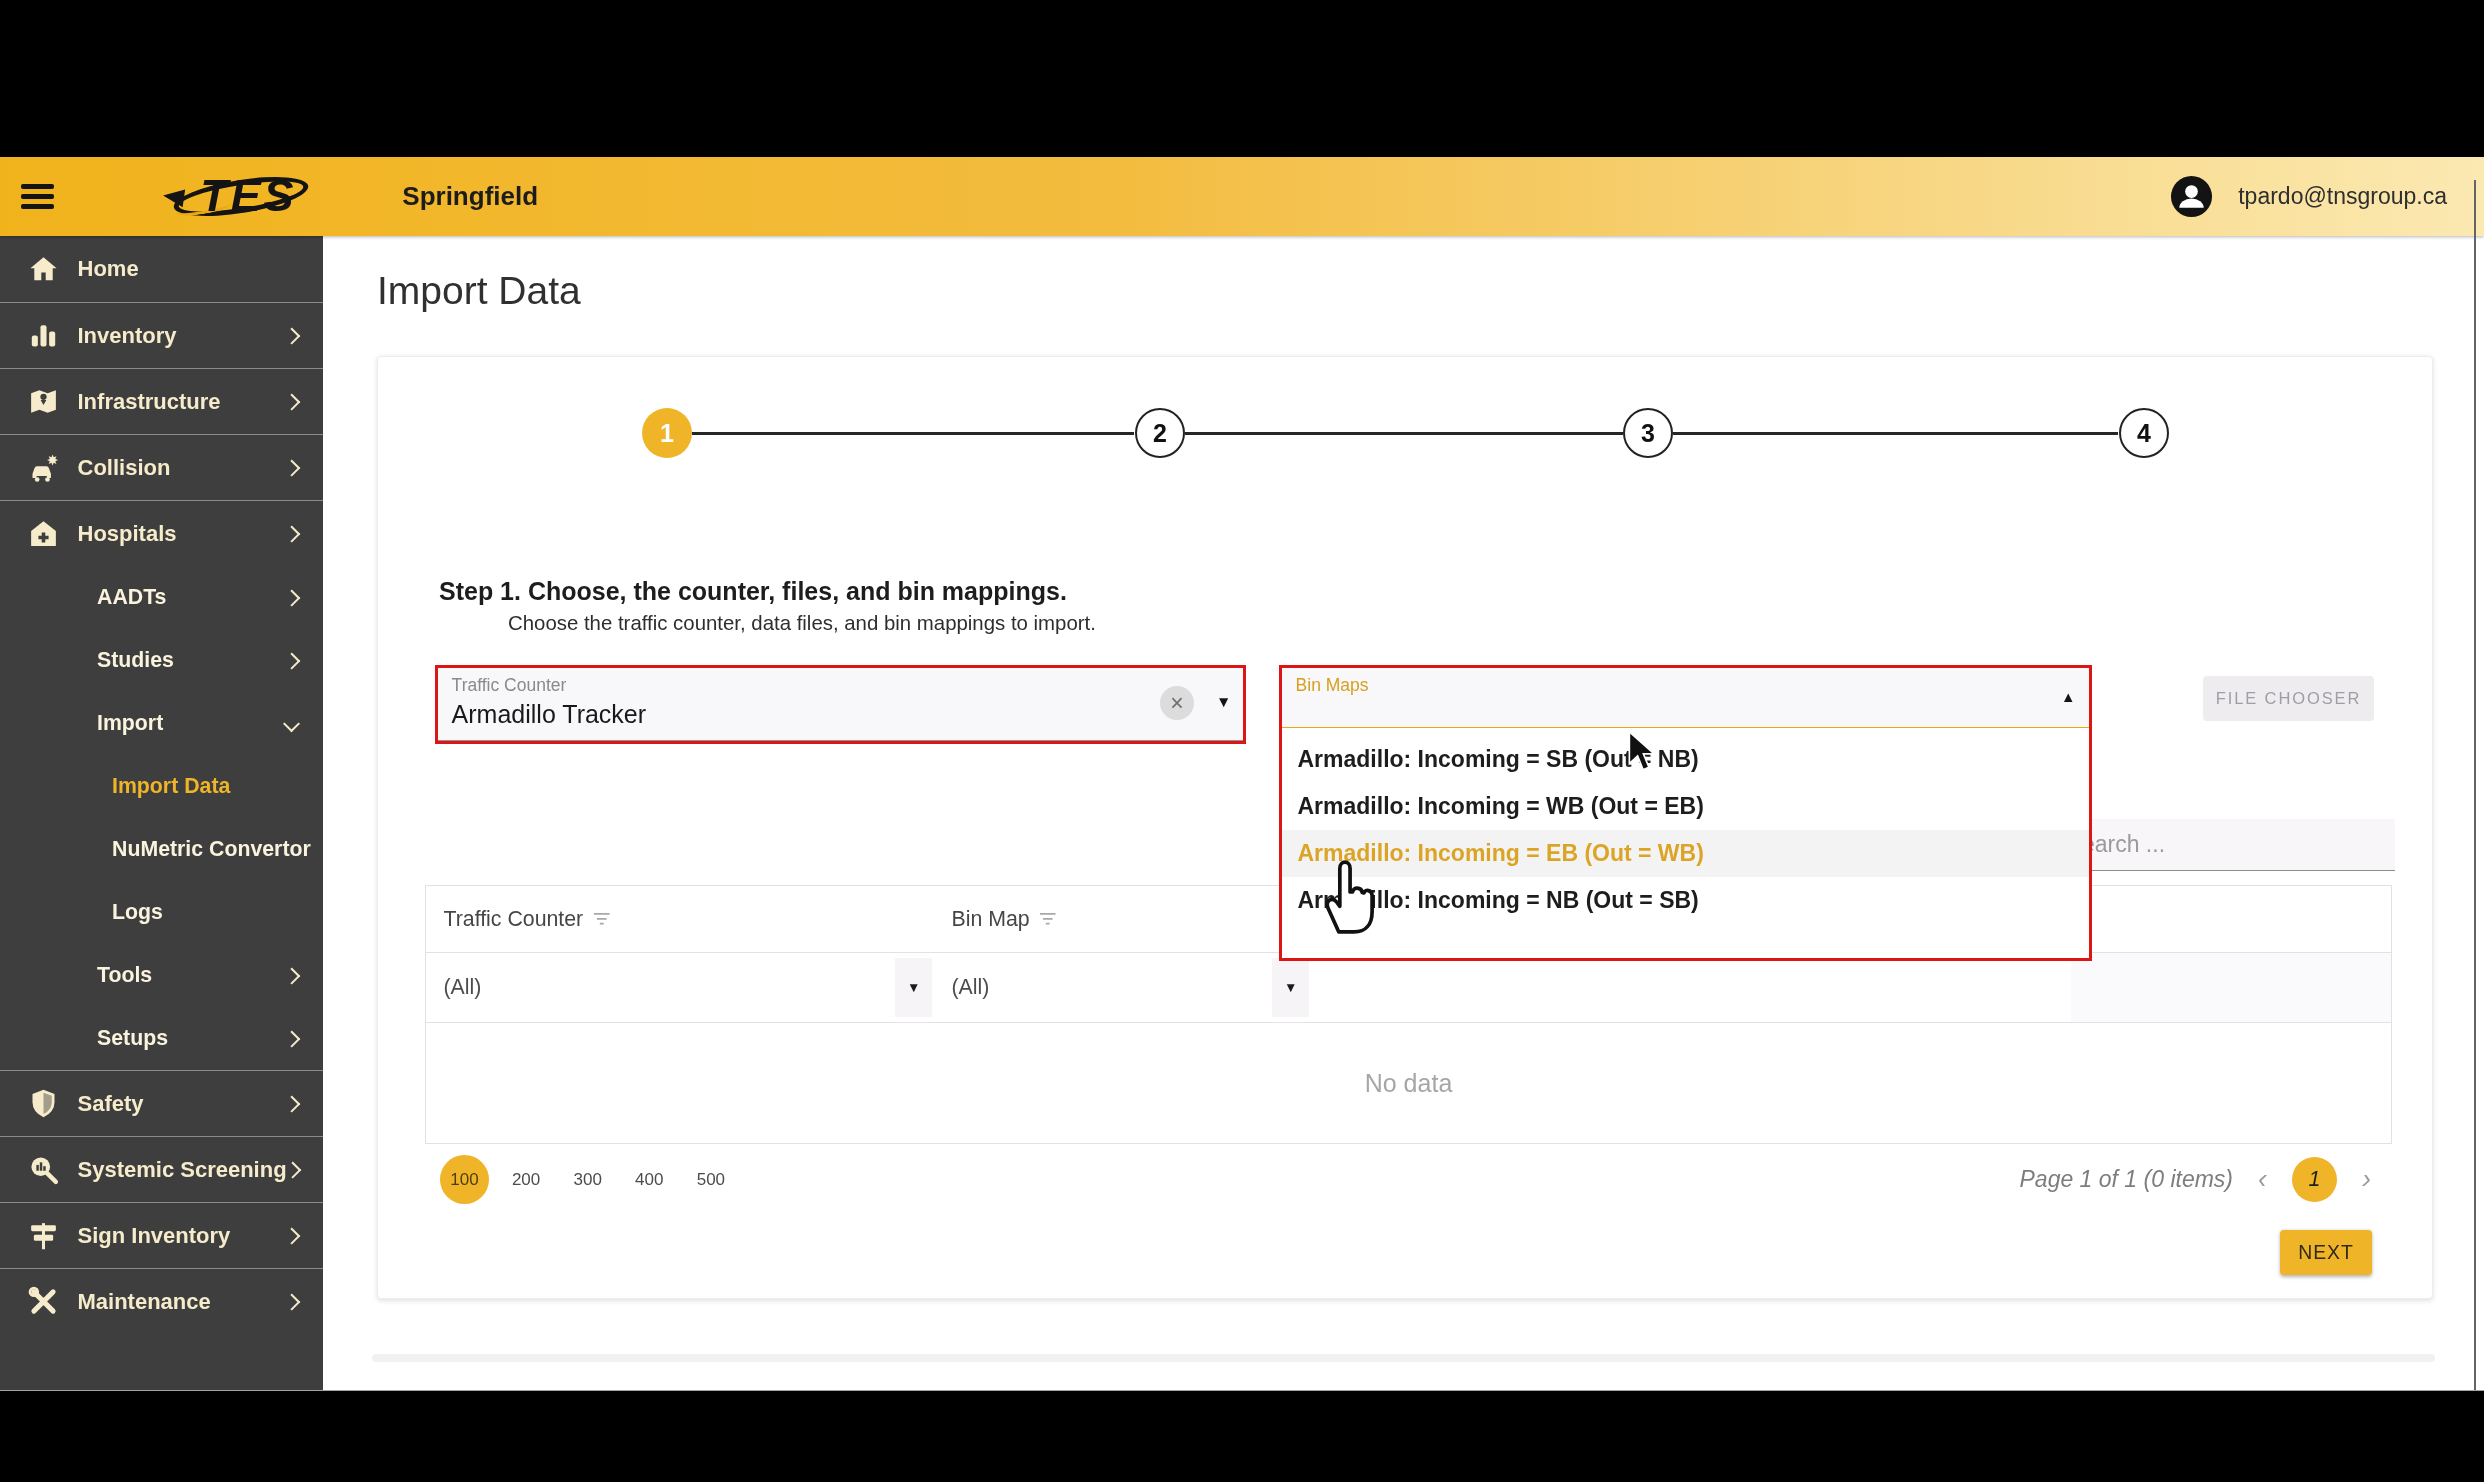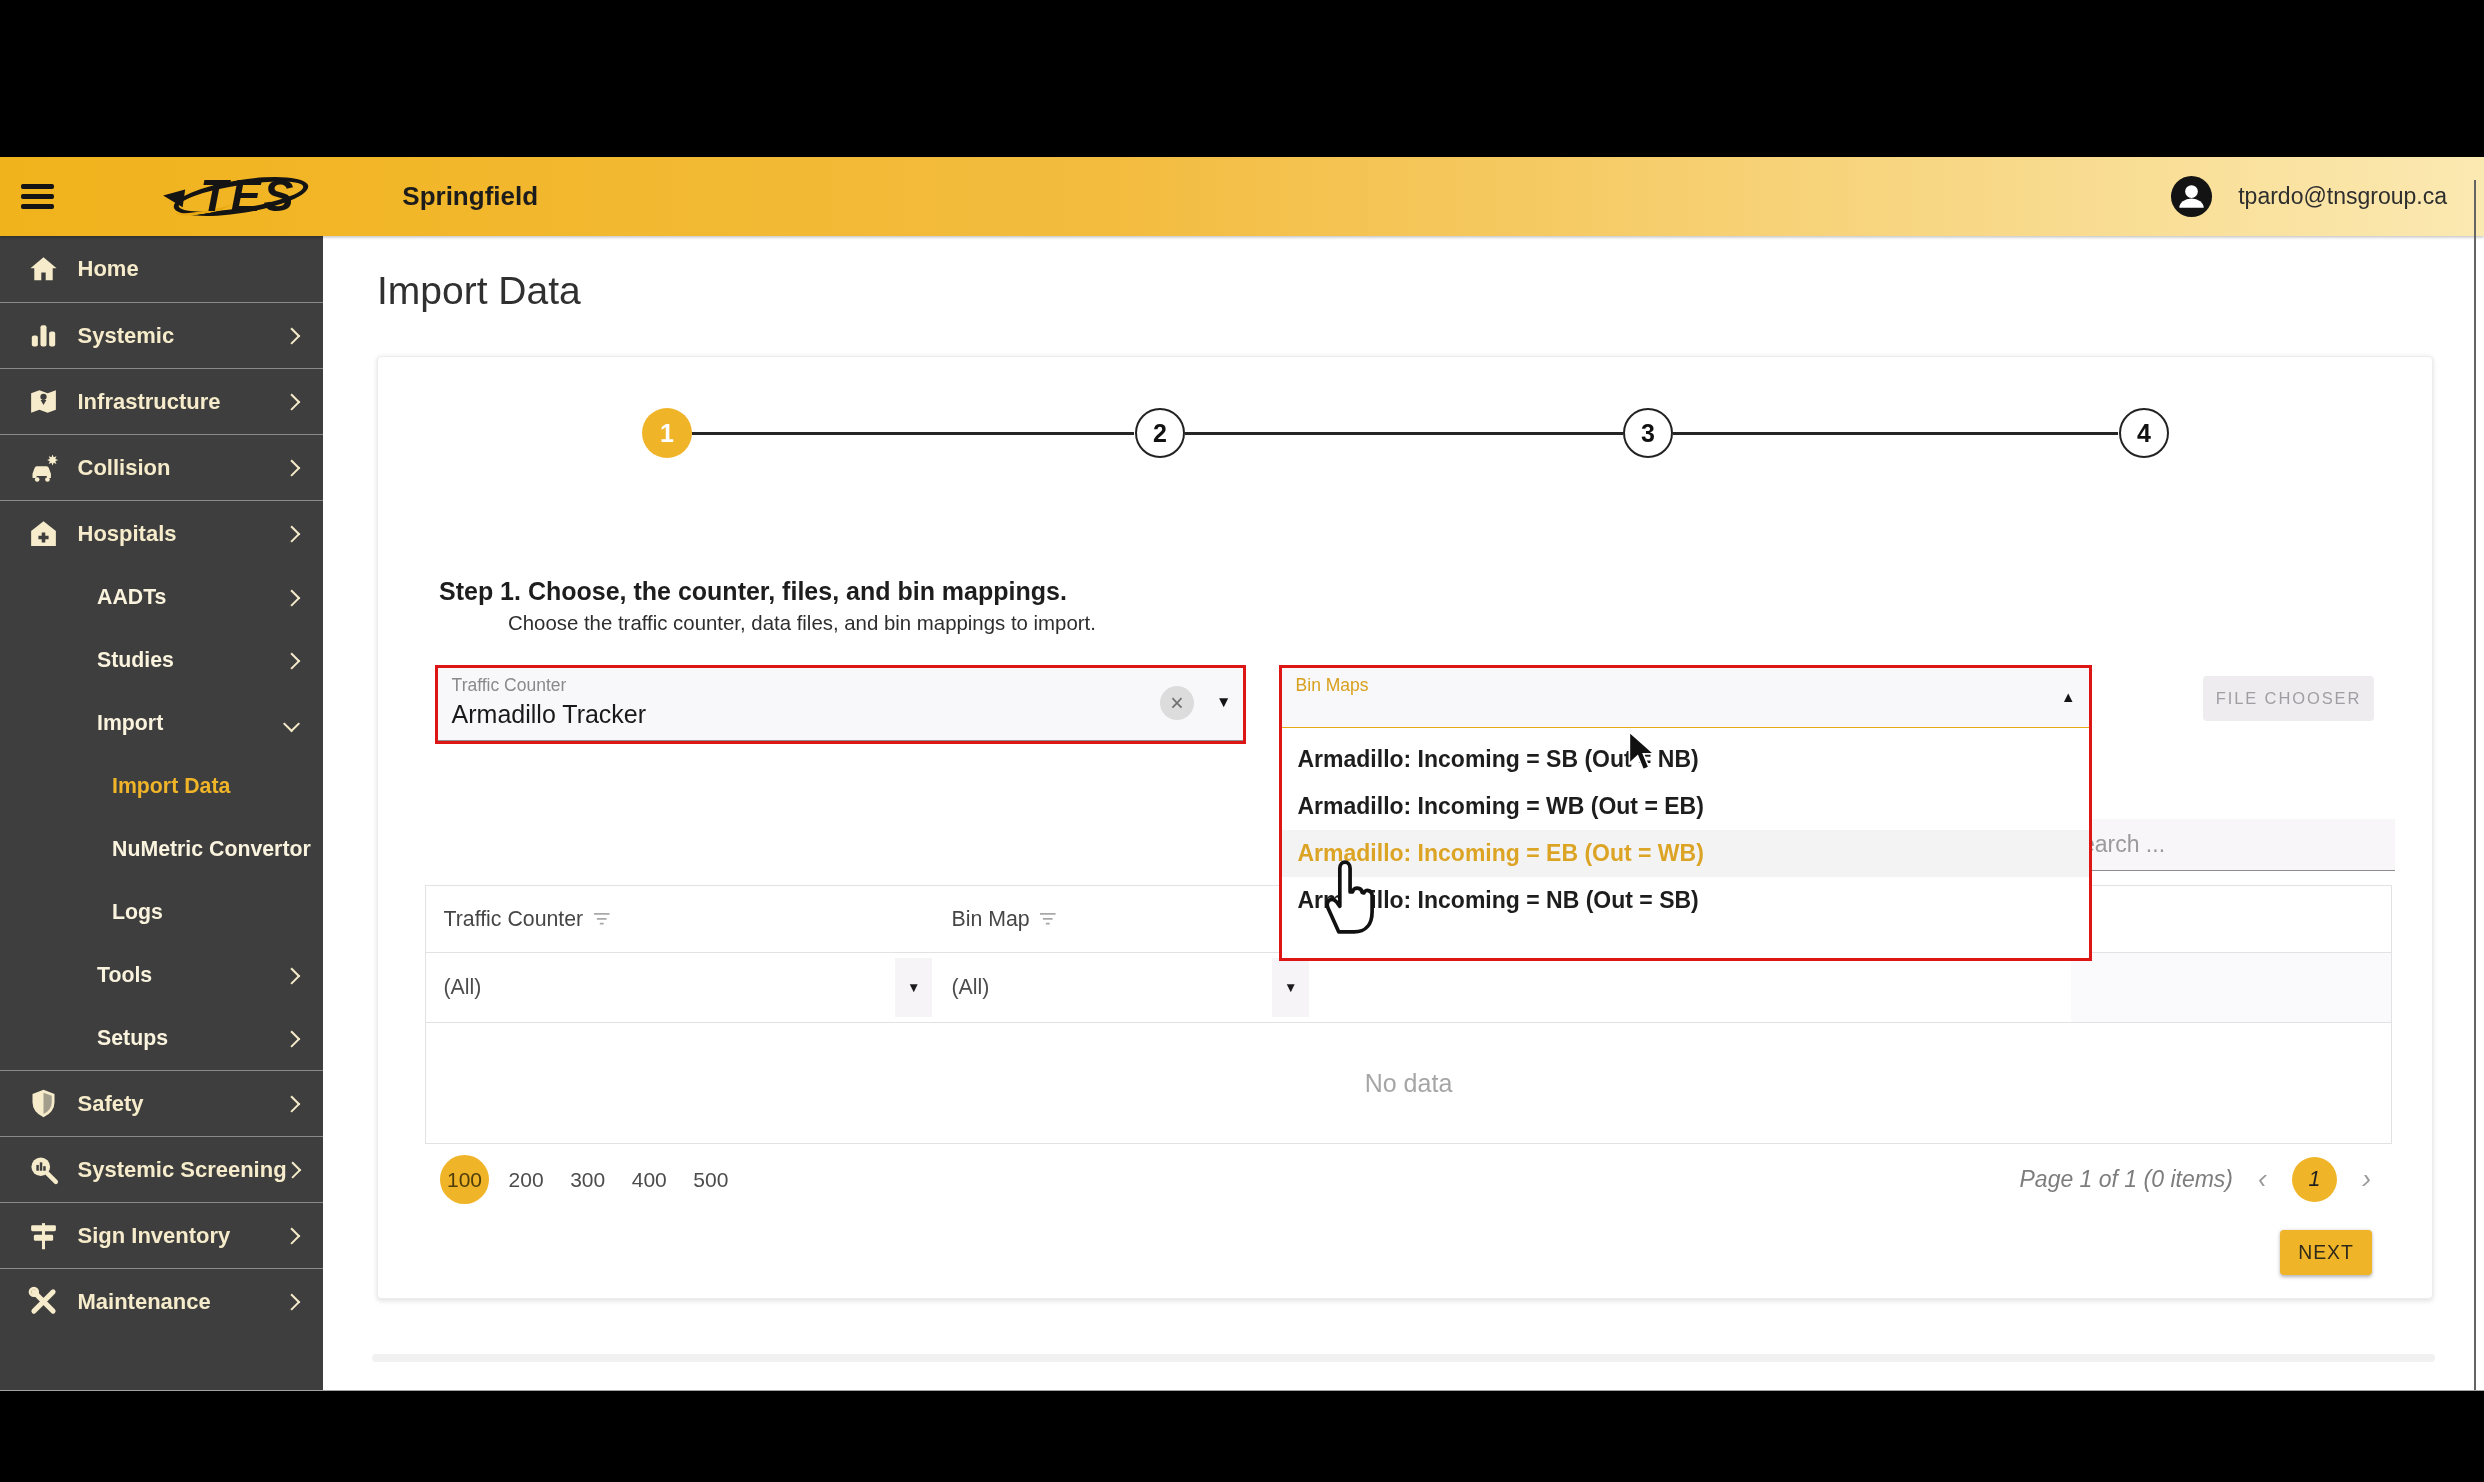--- a/index.html
+++ b/index.html
@@ -115,21 +115,21 @@
              font-size: 21.3px; color: #4c4c4c; cursor: pointer; }
   .fcaret { position: absolute; right: 1.9px; top: 4.9px; bottom: 4.9px; width: 37px; background: #f6f4f7;
             display: flex; align-items: center; justify-content: center; font-size: 13.6px; color: #1b1b1b; }
   .f3-block { position: absolute; right: 0; top: 0; bottom: 0; width: 320px; background: #faf9fb; }
   .g-body { height: 120px; display: flex; align-items: center; justify-content: center;
             font-size: 25px; color: #a6a6a6; }
 
   
   .sizes { position: absolute; left: 62px; top: 798px; display: flex; gap: 12.6px; align-items: center; }
   .chip { width: 49px; height: 49px; border-radius: 50%; display: flex; align-items: center;
-          justify-content: center; font-size: 21px; color: #4c4c4c; cursor: pointer; }
+          justify-content: center; font-size: 17px; color: #4c4c4c; cursor: pointer; }
   .chip.sel { background: #F0B428; color: #4f3e0c; }
   .pager { position: absolute; right: 61px; top: 798px; height: 49px; display: flex; align-items: center;
            gap: 25px; font-size: 23px; color: #7d7d7d; font-style: italic; }
   .pg-arrow { font-size: 27px; color: #9a9a9a; cursor: pointer; }
   .pg-cur { width: 45px; height: 45px; border-radius: 50%; background: #F0B428; color: #1f1f1f;
             font-size: 21.3px; display: flex; align-items: center; justify-content: center; cursor: pointer; }
 
   .next-btn { position: absolute; left: 1902px; top: 873px; width: 92px; height: 45px; background: #F0B428;
               border-radius: 3.9px; display: flex; align-items: center; justify-content: center;
               font-size: 19.4px; color: #2f2a1a; letter-spacing: 1px; box-shadow: 0 1.9px 3.9px rgba(0,0,0,.3);
@@ -184,21 +184,21 @@
               <path d="M12 3 L21.5 11 h-2.8 v8.8 h-5.1 v-5.6 h-3.2 v5.6 H5.3 V11 H2.5 Z"></path>
             </svg>
           <span class="s-lbl">Home</span>
         </div>
         <div class="s-item divtop">
           <svg class="s-ico" viewBox="0 0 24 24" fill="#F6ECCB">
               <rect x="3.5" y="12" width="4.4" height="8" rx="1.5"></rect>
               <rect x="9.8" y="4.5" width="4.4" height="15.5" rx="1.5"></rect>
               <rect x="16.1" y="9" width="4.4" height="11" rx="1.5"></rect>
             </svg>
-          <span class="s-lbl">Systemic</span>
+          <span class="s-lbl">Inventory</span>
           <span class="chev"></span>
         </div>
         <div class="s-item divtop">
           <svg class="s-ico" viewBox="0 0 24 24" fill="#F6ECCB">
               <path d="M3 6 l6 -2.2 6 2.2 6 -2.2 V18 l-6 2.2 -6 -2.2 -6 2.2 Z"></path>
               <circle cx="12" cy="8.6" r="2.3" fill="#3E3E3E"></circle>
               <path d="M12 14.5 l-2.1 -3.6 h4.2 Z" fill="#3E3E3E"></path>
             </svg>
           <span class="s-lbl">Infrastructure</span>
           <span class="chev"></span>

